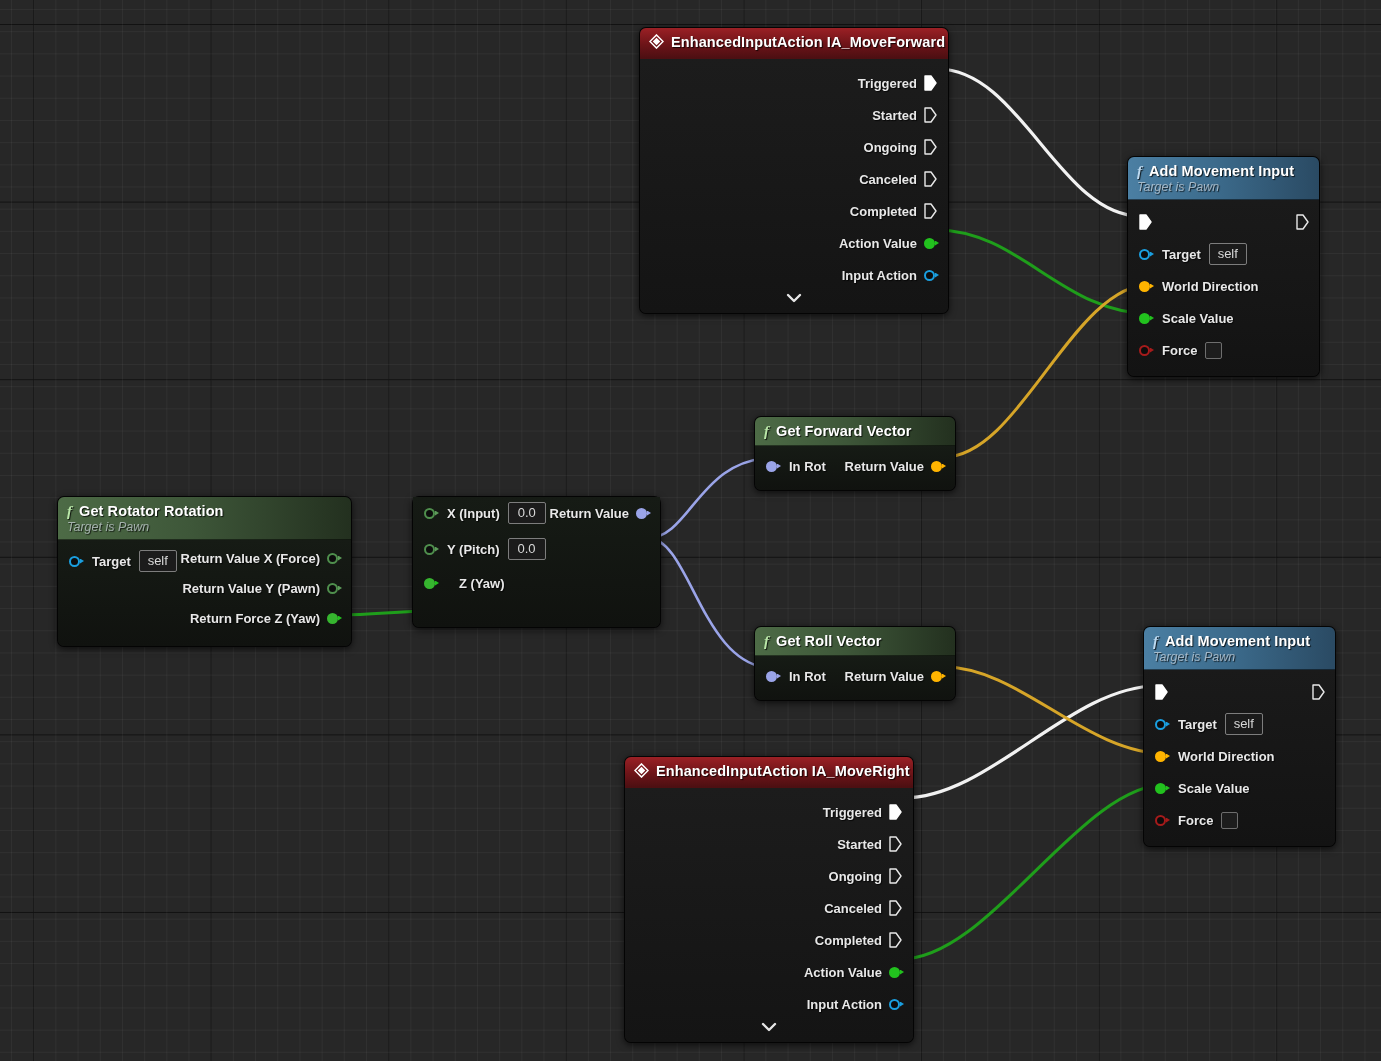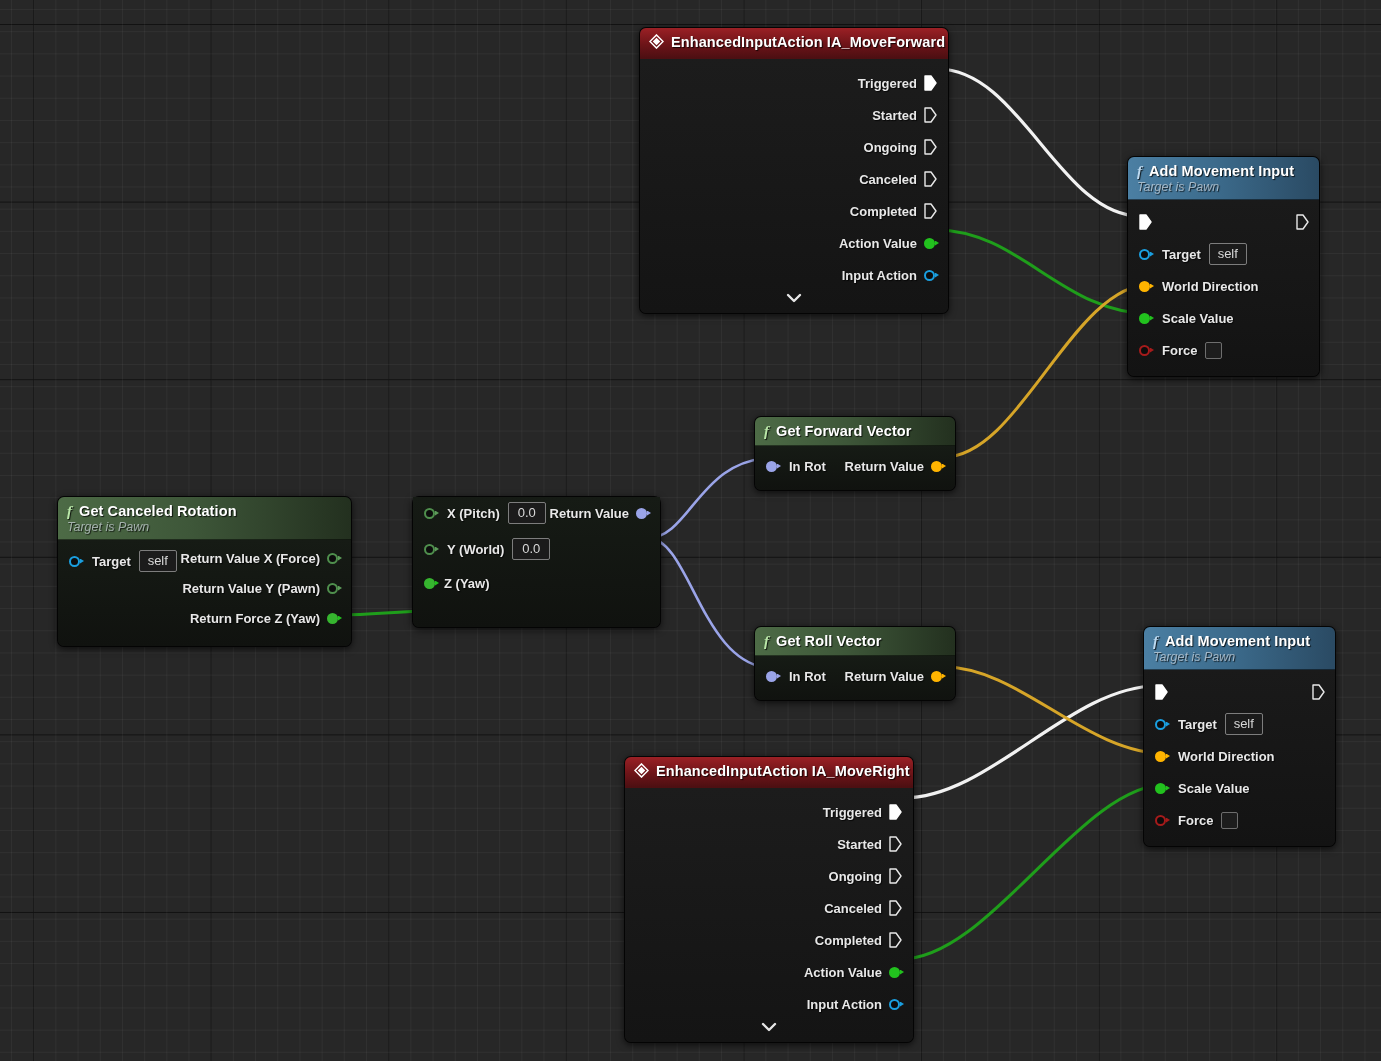--- a/index.html
+++ b/index.html
@@ -393,21 +393,21 @@
             <span class="nub"></span>
           </span>
         </span>
       </div>
     </div>
   </div>
 
   <div class="node" style="left:57px; top:496px; width:295px;">
     <div class="node-header hdr-pure">
       <span class="hdr-icon fn-glyph green">f</span>
-      <div class="title">Get Canceled Rotation</div>
+      <div class="title">Get Rotator Rotation</div>
       <div class="subtitle">Target is Pawn</div>
     </div>
     <div class="node-body body-pure" style="padding:6px 0 12px 0; position:relative; height:88px;">
       <div class="row" style="position:absolute; left:11px; top:5px; gap:8px;">
         <span style="color:#1a9fe0; display:flex; align-items:center;">
           <span class="pin-ring"></span>
           <span class="nub"></span>
         </span>
         <span class="pin-label">Target</span>
         <span class="valbox">self</span>
@@ -436,32 +436,32 @@
     </div>
   </div>
 
   <div class="node" style="left:412px; top:496px; width:249px;">
     <div class="node-body body-pure" style="padding:6px 0 14px 0; position:relative; height:110px;">
       <div class="row" style="position:absolute; left:11px; top:0px; gap:8px;">
         <span style="color:#5d9c5a; display:flex; align-items:center;">
           <span class="pin-ring" style="border-color:#4f8f4d;"></span>
           <span class="nub"></span>
         </span>
-        <span class="pin-label">X (Pitch)</span>
+        <span class="pin-label">X (Input)</span>
         <span class="valbox">0.0</span>
       </div>
       <div class="row" style="position:absolute; left:11px; top:36px; gap:8px;">
         <span style="color:#5d9c5a; display:flex; align-items:center;">
           <span class="pin-ring" style="border-color:#4f8f4d;"></span>
           <span class="nub"></span>
         </span>
-        <span class="pin-label">Y (World)</span>
+        <span class="pin-label">Y (Pitch)</span>
         <span class="valbox">0.0</span>
       </div>
-      <div class="row" style="position:absolute; left:11px; top:70px; gap:5px;">
+      <div class="row" style="position:absolute; left:11px; top:70px; gap:20px;">
         <span style="color:#22c11e; display:flex; align-items:center;">
           <span class="pin-dot" style="background:#36b52f;"></span>
           <span class="nub"></span>
         </span>
         <span class="pin-label">Z (Yaw)</span>
       </div>
       <div class="row right" style="position:absolute; right:9px; top:0px; gap:7px;">
         <span class="pin-label">Return Value</span>
         <span style="color:#9aa4e8; display:flex; align-items:center;">
           <span class="pin-dot" style="background:#9aa4e8;"></span>

